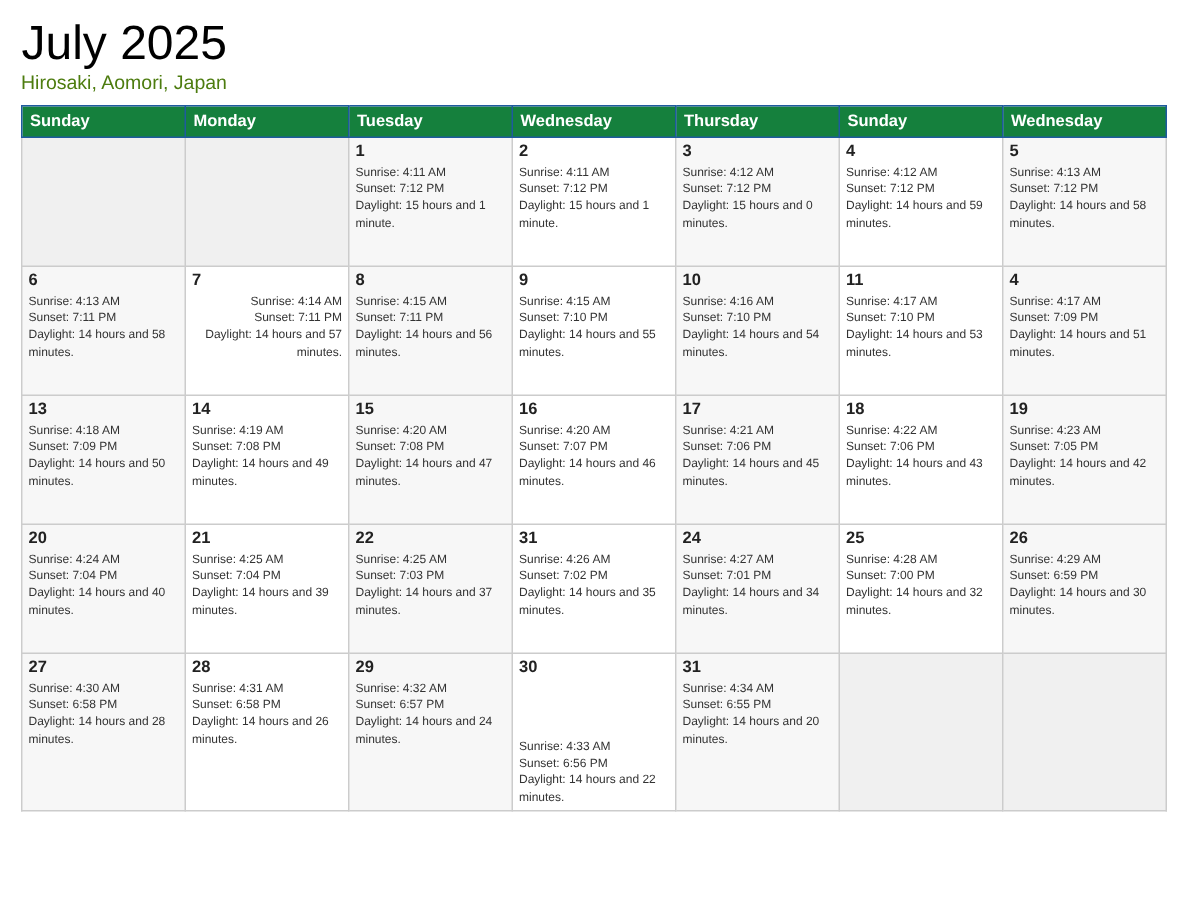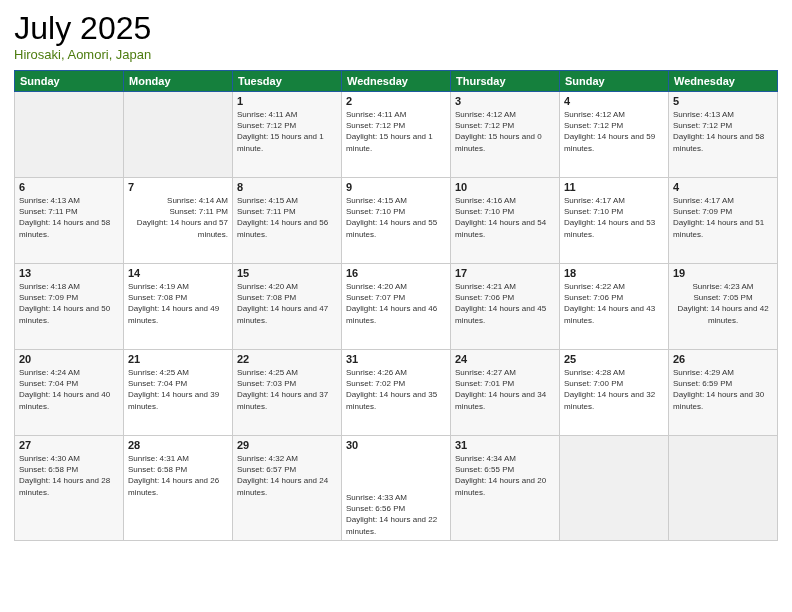--- a/index.html
+++ b/index.html
@@ -233,21 +233,21 @@
 Daylight: 14 hours and 45 minutes.</div>
           </td>
           <td>
             <div class="day-num">18</div>
             <div class="day-info" style="white-space: pre-line;">Sunrise: 4:22 AM
 Sunset: 7:06 PM
 Daylight: 14 hours and 43 minutes.</div>
           </td>
           <td>
             <div class="day-num">19</div>
-            <div class="day-info" style="white-space: pre-line; text-align: center;">Sunrise: 4:23 AM
+            <div class="day-info" style="white-space: pre-line;">Sunrise: 4:23 AM
 Sunset: 7:05 PM
 Daylight: 14 hours and 42 minutes.</div>
           </td>
         </tr>
         <tr class="week-row">
           <td>
             <div class="day-num">20</div>
             <div class="day-info" style="white-space: pre-line;">Sunrise: 4:24 AM
 Sunset: 7:04 PM
 Daylight: 14 hours and 40 minutes.</div>

